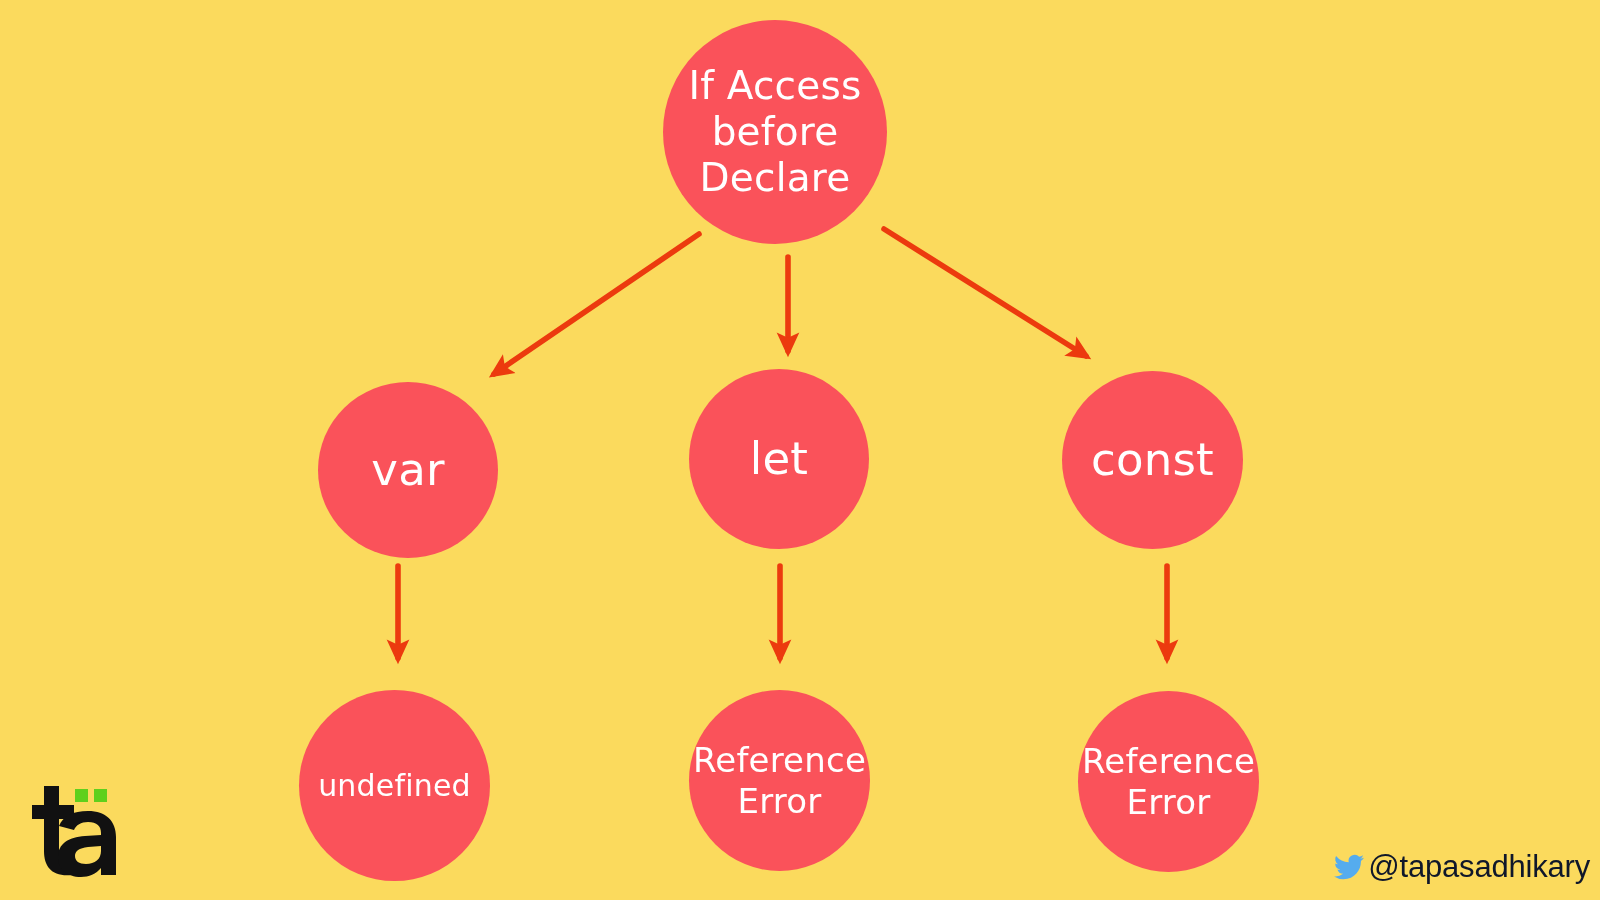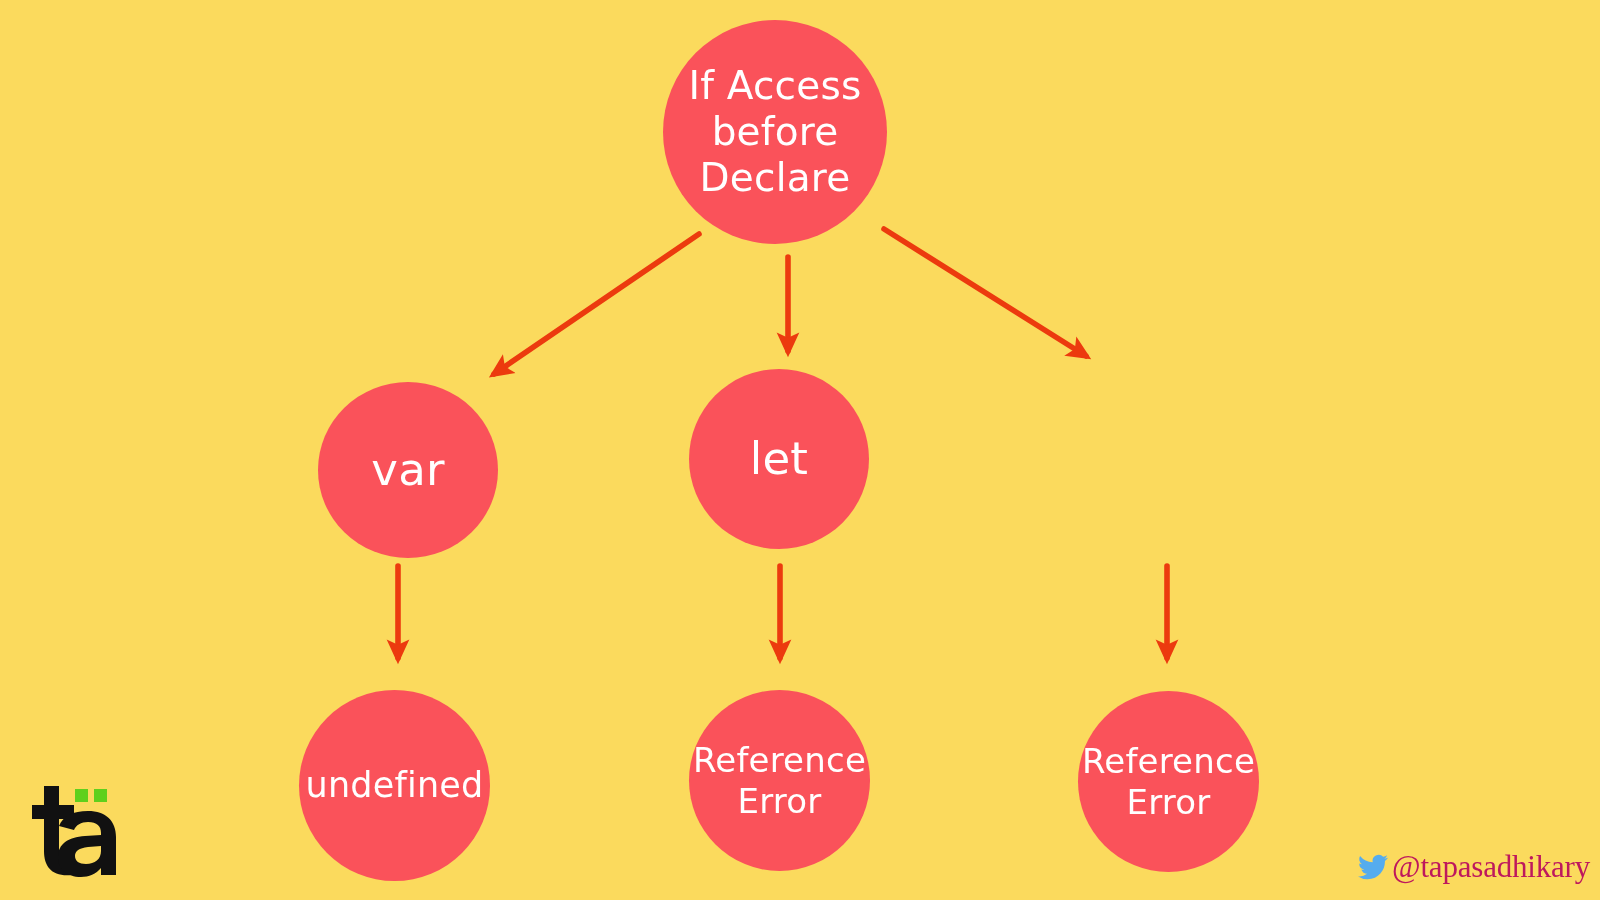--- a/index.html
+++ b/index.html
@@ -96,44 +96,44 @@
     top: 690px;
     width: 181px;
     height: 181px;
   }
   #node-ref-error-const {
     left: 1078px;
     top: 691px;
     width: 181px;
     height: 181px;
   }
-  #node-undefined .node-label { font-size: 35px; }
+  #node-undefined .node-label { font-size: 30px; }
   #node-ref-error-let .node-label,
   #node-ref-error-const .node-label { font-size: 34px; }
 
   
   #brand-logo {
     position: absolute;
     left: 18px;
     top: 778px;
     width: 105px;
     height: 100px;
   }
 
   
   #twitter-handle {
     position: absolute;
     right: 10px;
     bottom: 18px;
     display: flex;
     align-items: center;
     gap: 2px;
-    color: #be185d;
+    color: #0f172a;
     font-size: 31px;
-    font-family: Liberation Serif, serif;
+    font-family: Liberation Sans, sans-serif;
     letter-spacing: -0.2px;
     justify-content: space-between;
   }
   #twitter-bird-icon {
     display: block;
     width: 34px;
     height: 30px;
   }
   #twitter-handle-text {
     line-height: 1;
@@ -171,20 +171,23 @@
   </div>
 
   <div class="node" id="node-var">
     <span class="node-label">var</span>
   </div>
 
   <div class="node" id="node-let">
     <span class="node-label">let</span>
   </div>
 
+  <div class="node" id="node-const">
+    <span class="node-label">const</span>
+  </div>
 
   <div class="node" id="node-undefined">
     <span class="node-label">undefined</span>
   </div>
 
   <div class="node" id="node-ref-error-let">
     <span class="node-label">Reference
 Error</span>
   </div>
 

